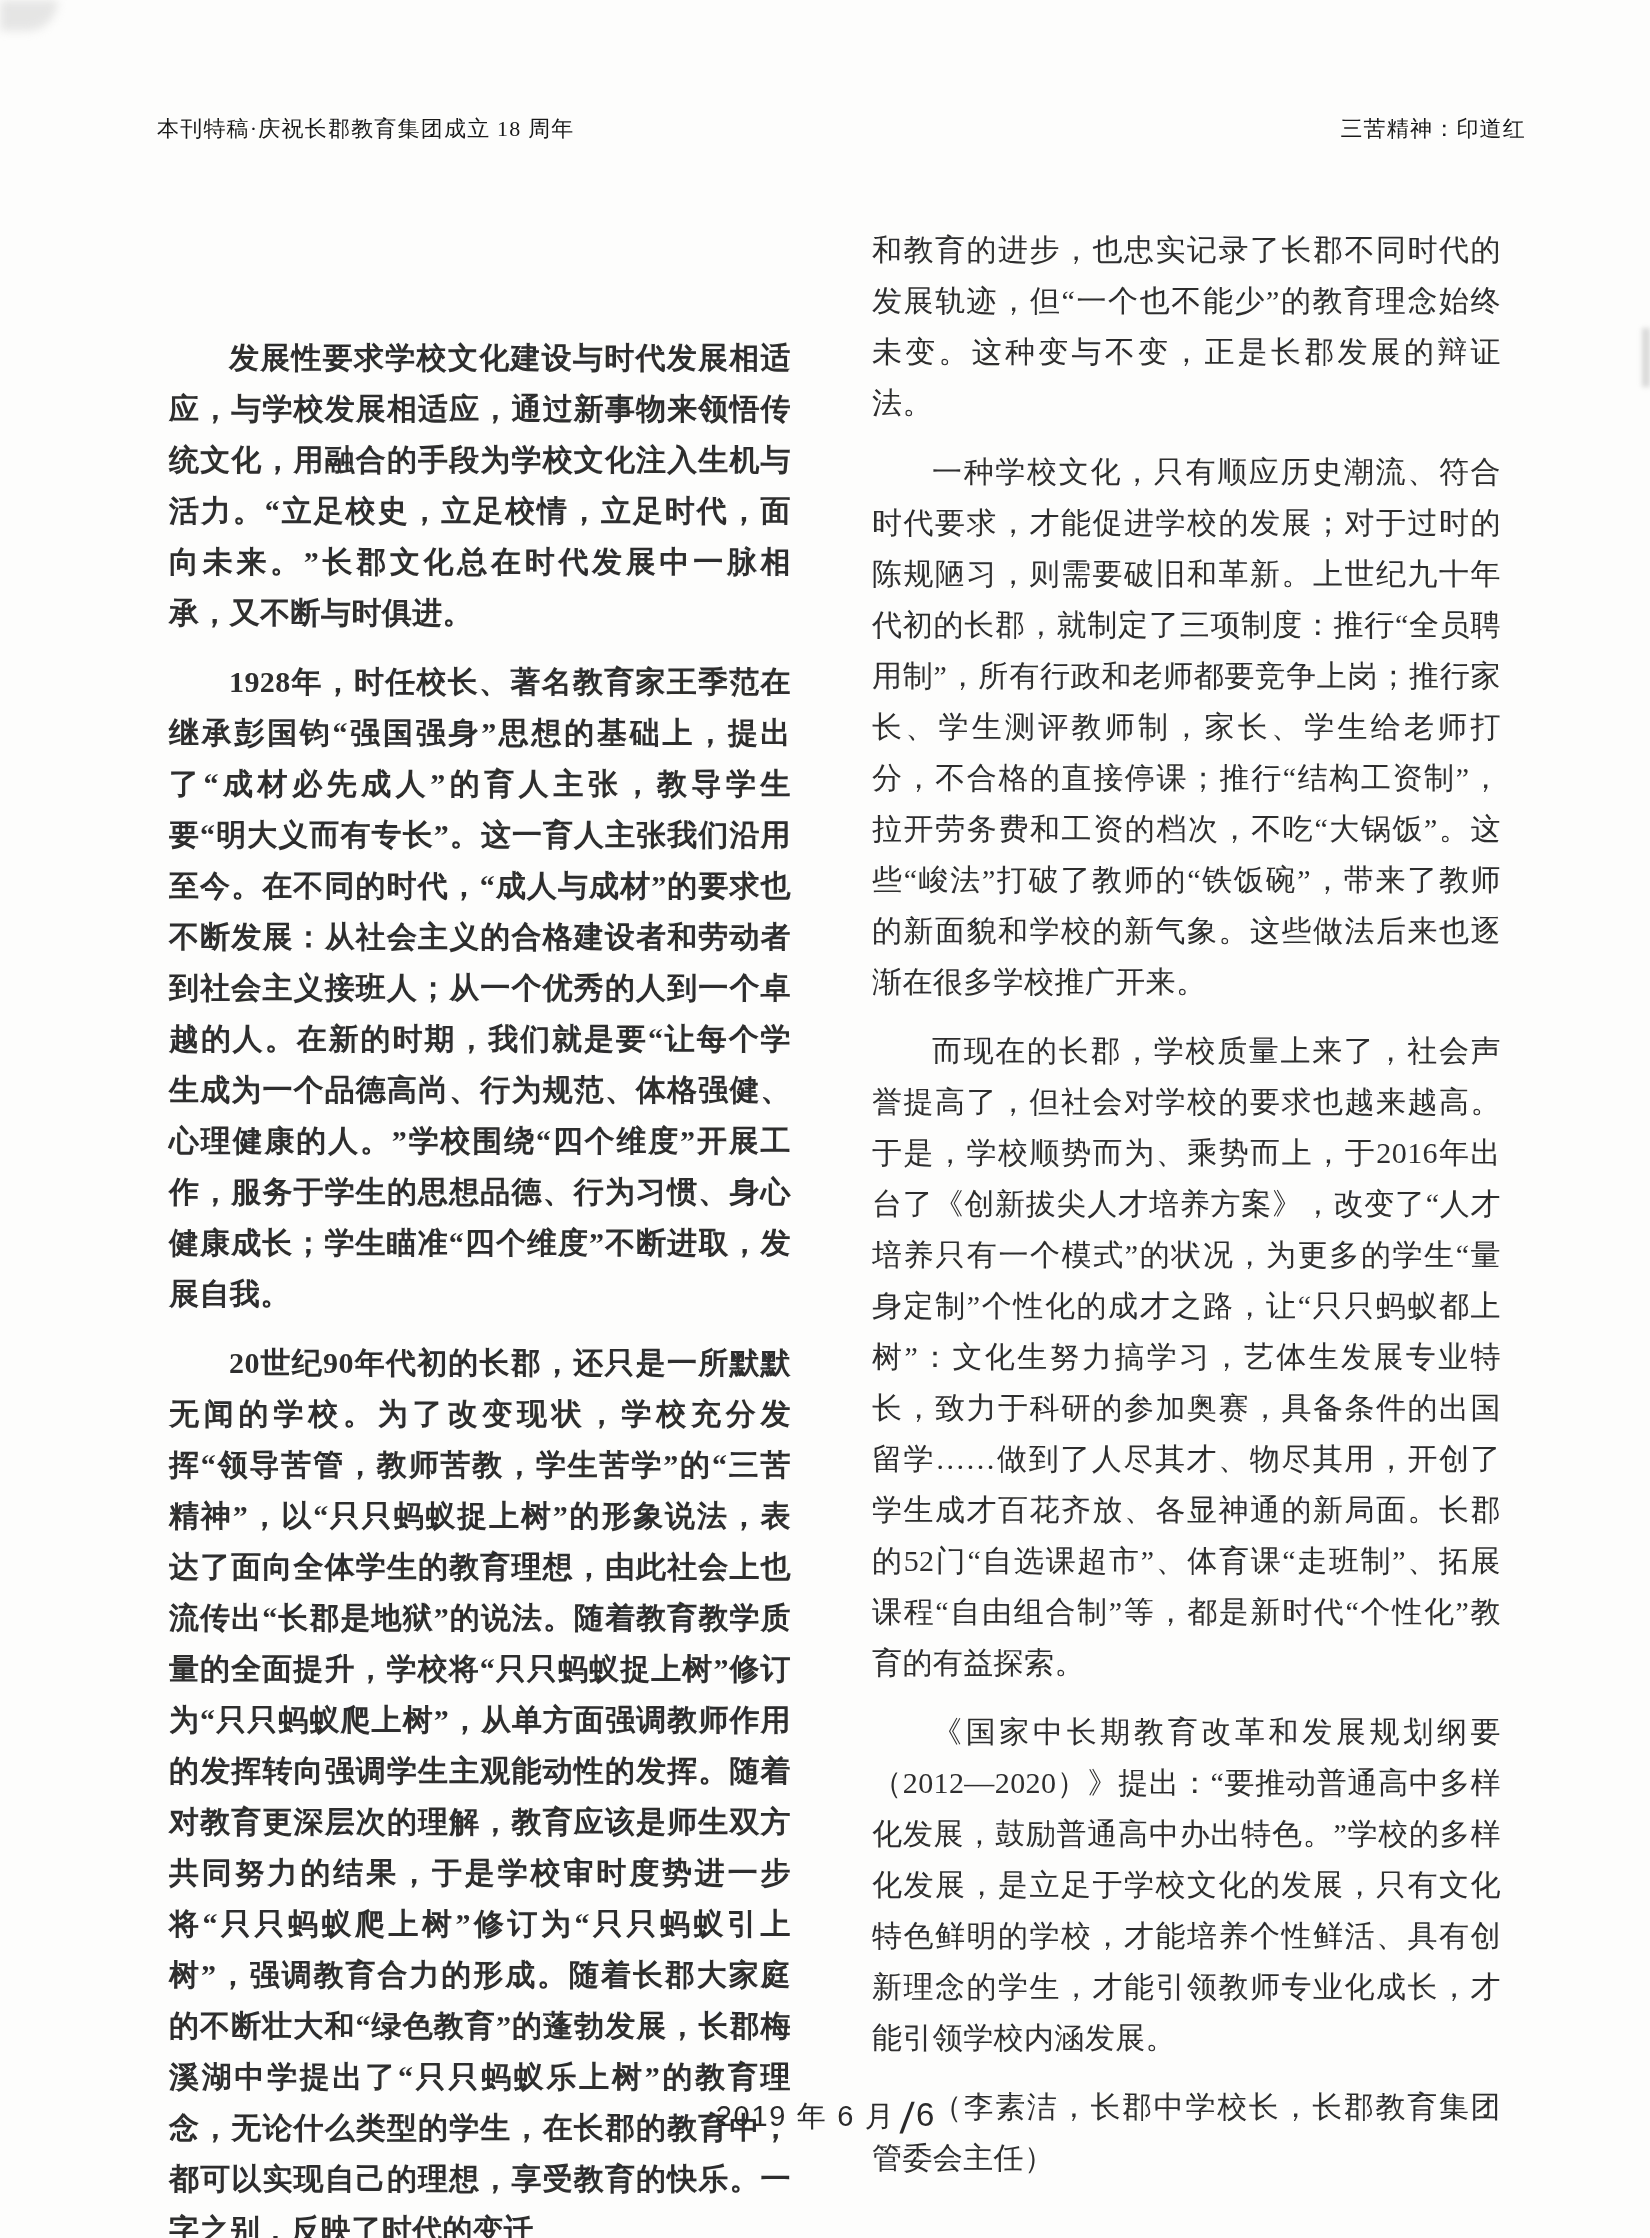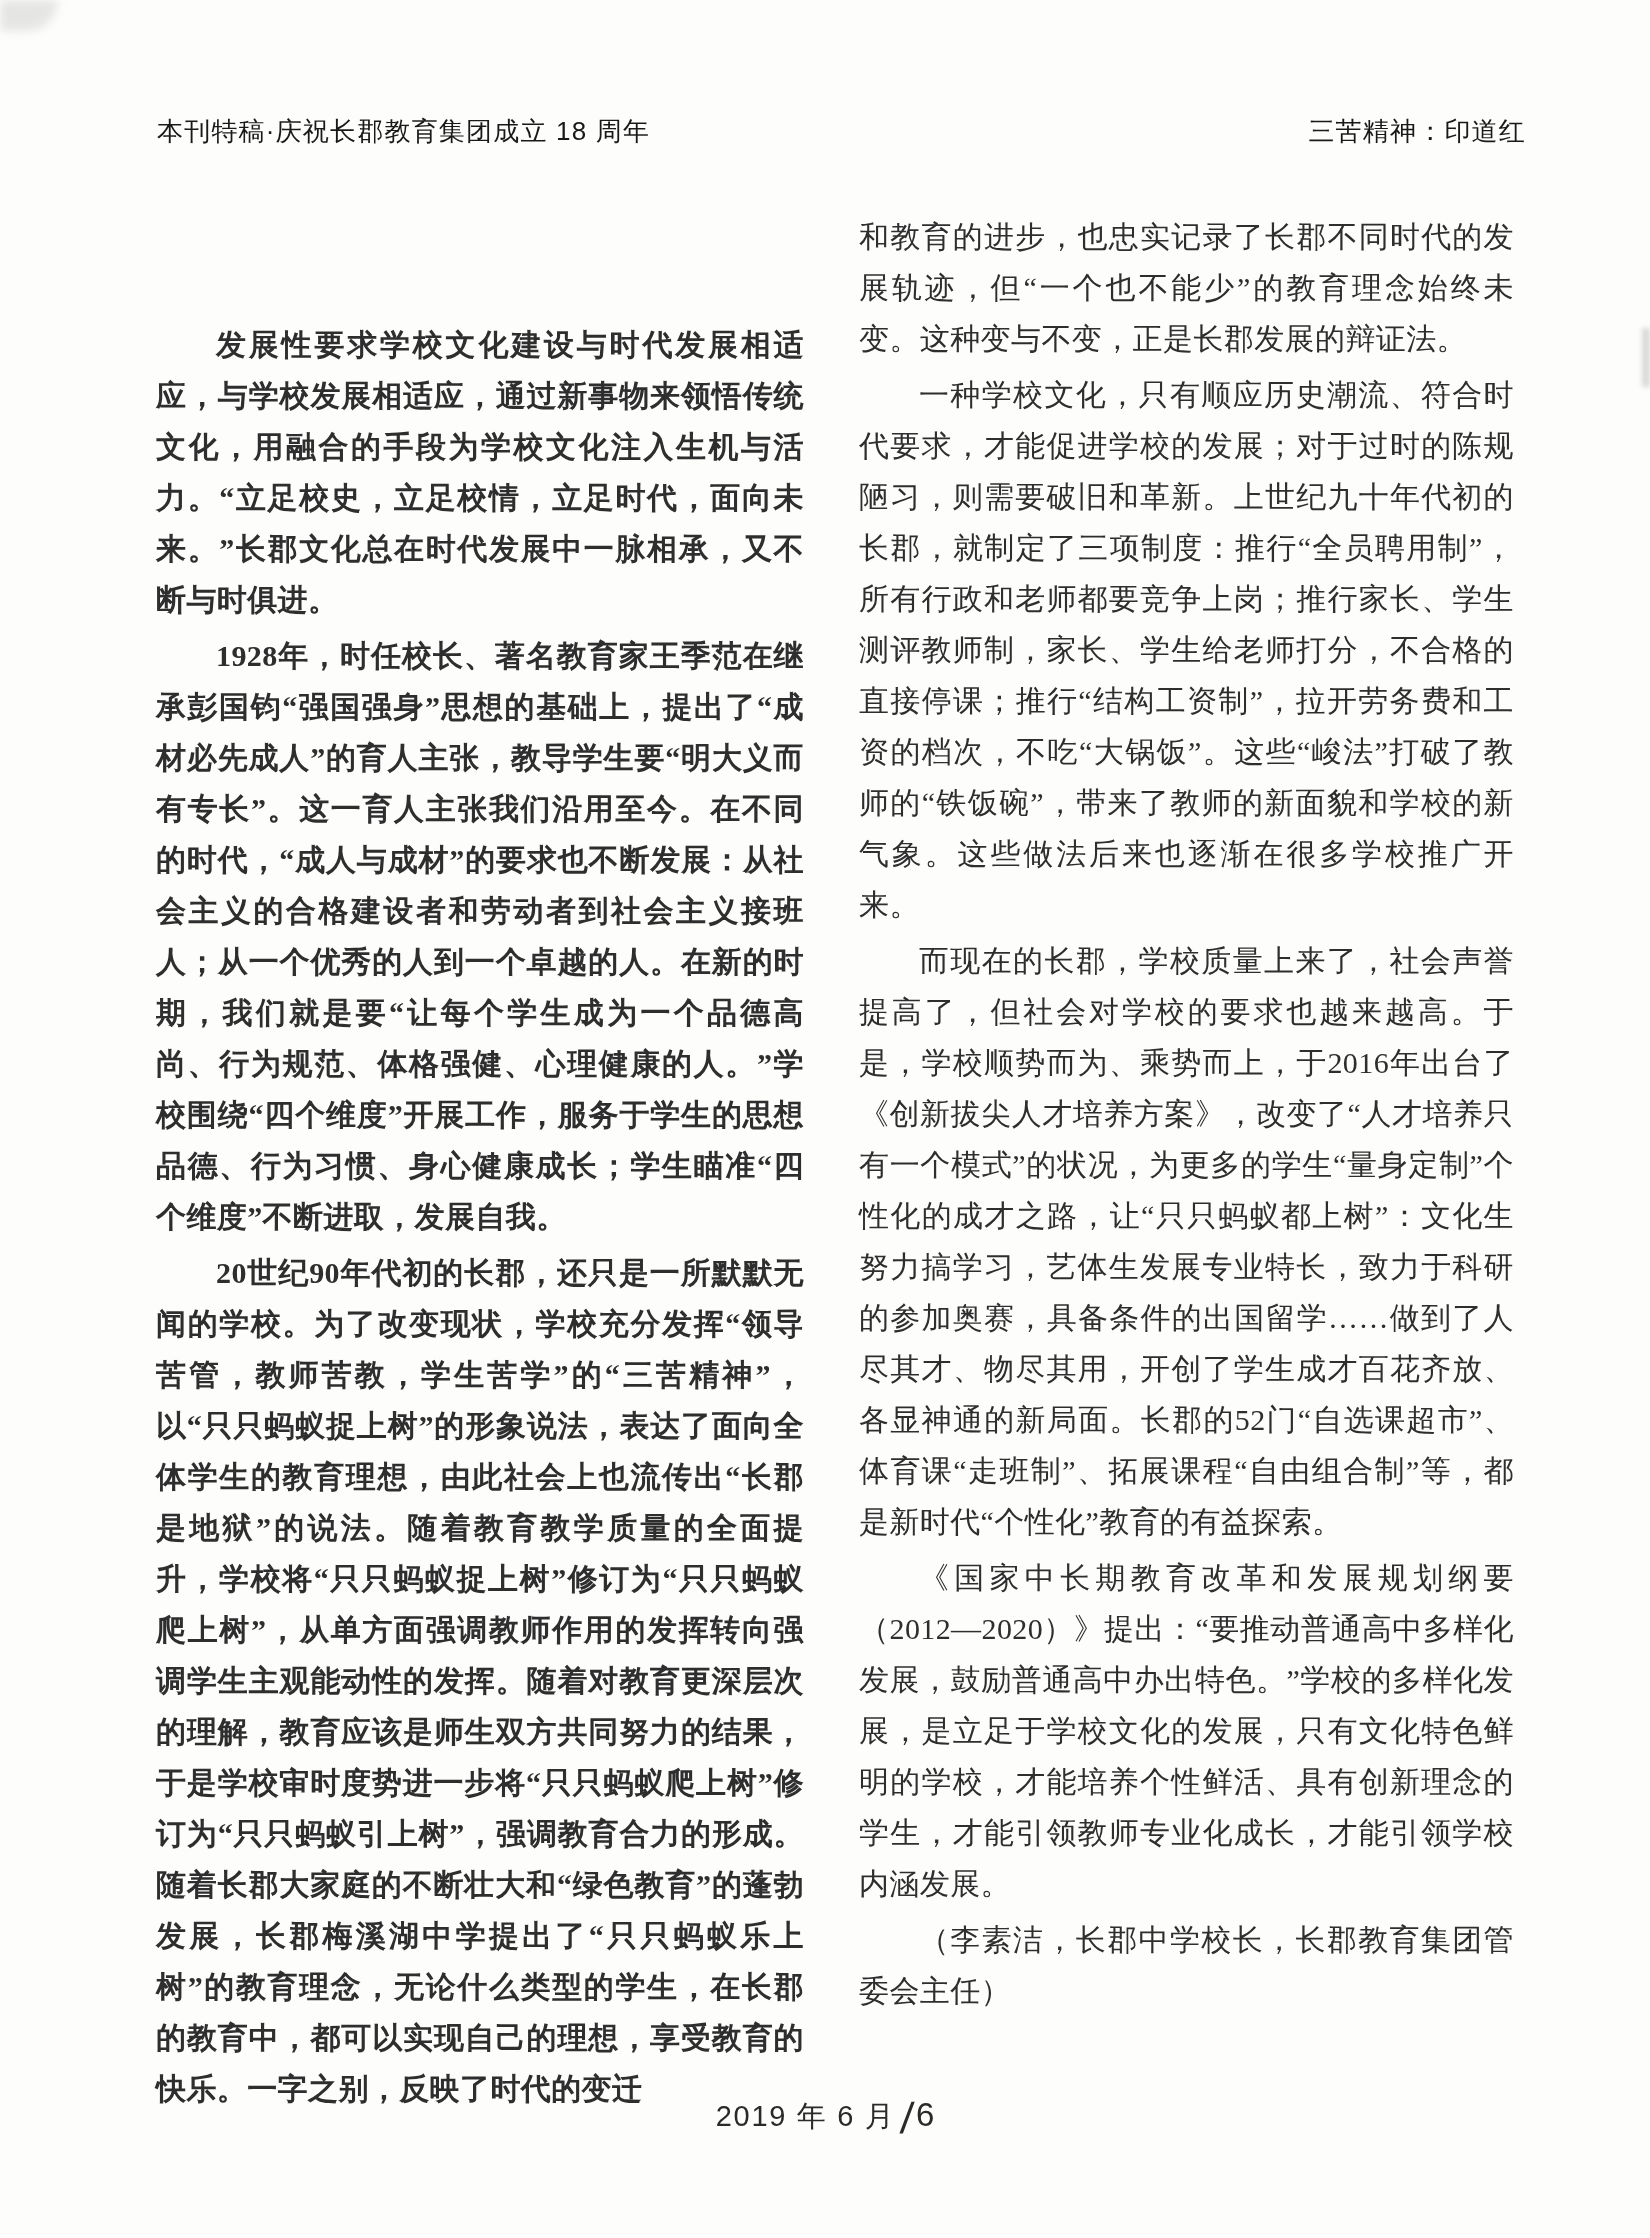--- a/index.html
+++ b/index.html
@@ -34,22 +34,22 @@
     filter: blur(2.5px);
   }
   .running-header {
     position: absolute;
     top: 114px;
     left: 157px;
     right: 124px;
     display: flex;
     justify-content: space-between;
     align-items: baseline;
-    font-family: Liberation Sans, sans-serif;
-    font-size: 26px;
+    font-family: Liberation Serif, serif;
+    font-size: 22px;
     color: #191919;
     letter-spacing: 1.2px;
   }
   .section-heading {
     position: absolute;
     top: 228px;
     left: 157px;
     font-family: "Liberation Sans", "DejaVu Sans", sans-serif;
     font-size: 30.5px;
     font-weight: bold;
@@ -69,21 +69,21 @@
     left: 151px;
     width: 658px;
     font-weight: bold;
   }
   .column-right {
     top: 206px;
     left: 854px;
     width: 665px;
   }
   .para {
-    margin: 5px;
+    margin: 18px;
     text-indent: 2em;
   }
   .para.no-indent {
     text-indent: 0;
   }
   .page-footer {
     position: absolute;
     top: 2094px;
     left: 0;
     width: 100%;

